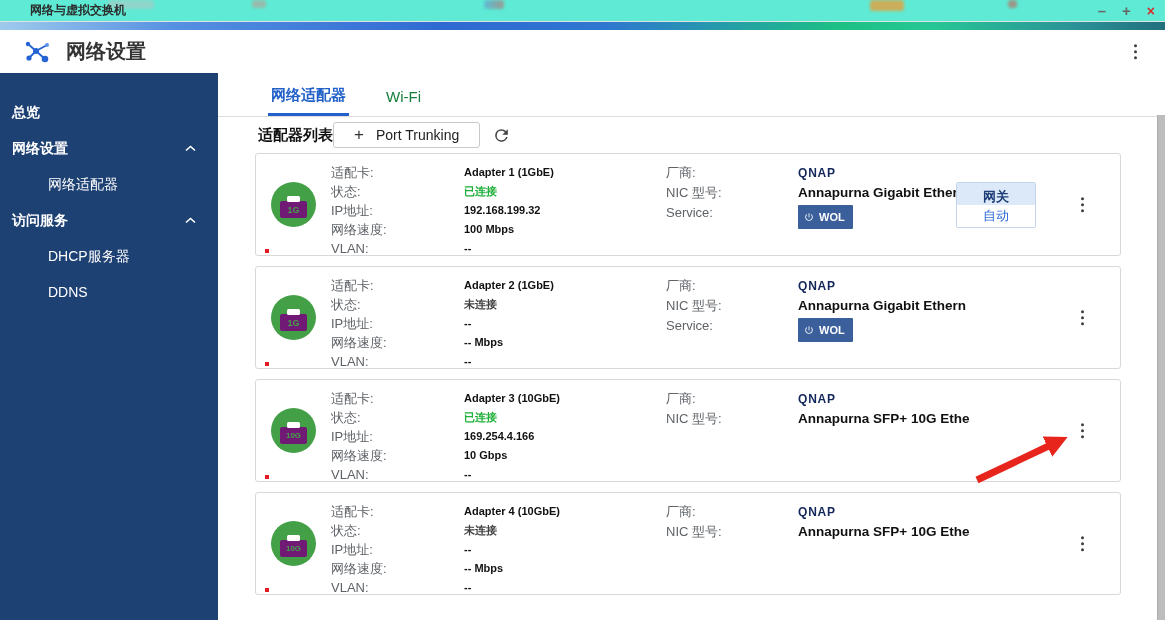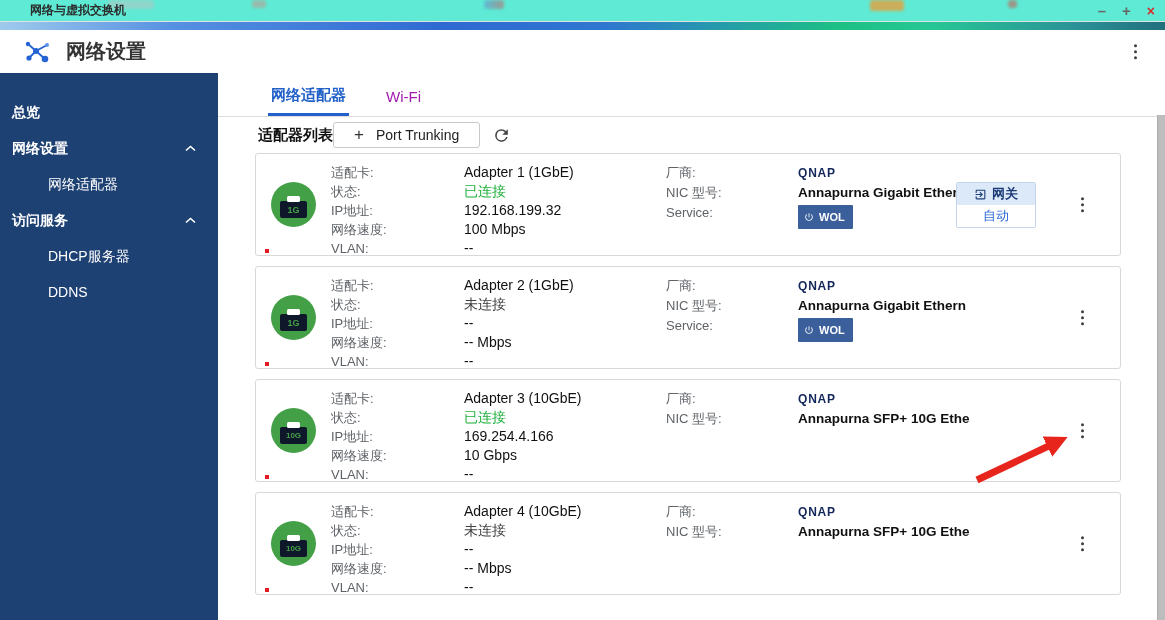--- a/index.html
+++ b/index.html
@@ -47,59 +47,59 @@
   .mode-toggle { position:absolute; left:10px; bottom:13px; width:170px; height:29px;
     background:#e2e2e6; border-radius:15px; display:flex; overflow:hidden; }
   .mode-seg { flex:1; display:flex; align-items:center; justify-content:center;
     font-size:13px; font-weight:bold; cursor:pointer; }
   .mode-seg.active { background:#2e6bd6; color:#fff; border-radius:15px; }
   .mode-seg.inactive { color:#1e3a66; }
 
   
   .content { flex:1; background:#fff; position:relative; overflow:hidden; }
   .tabs-row { height:44px; border-bottom:1px solid #ddd; display:flex; align-items:flex-end; padding-left:50px; }
-  .tab { font-size:15px; padding:0 3px 11px 3px; margin-right:34px; cursor:pointer; color:#a21caf; }
+  .tab { font-size:15px; padding:0 3px 11px 3px; margin-right:34px; cursor:pointer; color:#15803d; }
   .tab.active { color:#2160c8; font-weight:bold; border-bottom:3px solid #2160c8; padding-bottom:8px; }
   .list-header { height:36px; display:flex; align-items:center; justify-content:flex-start;
     padding:0 44px 0 40px; }
   .list-title { font-size:15px; font-weight:bold; color:#111; }
   .list-actions { display:flex; align-items:center; gap:12px; }
   .pt-btn { display:inline-flex; align-items:center; gap:12px; border:1px solid #c9c9c9; border-radius:3px;
     background:#fff; padding:4px 20px; font-size:14px; color:#222; cursor:pointer; }
   .pt-plus { font-size:17px; color:#333; line-height:14px; }
   .refresh-btn { cursor:pointer; display:flex; align-items:center; }
 
   
   .cards { padding:0 44px 0 37px; }
   .card { position:relative; height:103px; border:1px solid #d8d8d8; border-radius:3px;
     margin-bottom:10px; display:flex; background:#fff; }
   .port-icon-wrap { width:75px; flex-shrink:0; display:flex; align-items:center; justify-content:center; }
   .port-circle { width:45px; height:45px; border-radius:50%; background:#43a047; position:relative; }
-  .jack { position:absolute; left:9px; bottom:9px; width:27px; height:17px; background:#0f172a;
+  .jack { position:absolute; left:9px; bottom:9px; width:27px; height:17px; background:#701a75;
     border-radius:2px; display:flex; align-items:center; justify-content:center; }
   .jack::before { content:""; position:absolute; top:-5px; left:7px; width:13px; height:6px;
     background:#fff; border-radius:1.5px; }
   .jack-badge { font-size:9px; font-weight:bold; color:#43a047; letter-spacing:0; }
   .col { padding-top:9px; }
   .col .ln { height:19px; line-height:19px; white-space:nowrap; }
   .labels1 { width:133px; font-size:13px; color:#5f6368; }
-  .values1 { width:202px; font-size:14px; font-weight:normal; color:#111; }
+  .values1 { width:202px; font-size:11px; font-weight:bold; color:#111; }
   .labels2 { width:132px; font-size:13px; color:#5f6368; }
   .labels2 .ln, .values2 .ln { height:20px; line-height:20px; }
   .values2 { font-size:13.5px; font-weight:bold; color:#111; width:170px; }
   .status-connected { color:#1faf3a; }
   .status-disconnected { color:#404040; }
   .qnap-logo { font-size:12px; font-weight:bold; color:#13275a; letter-spacing:.8px; position:relative; display:inline-block; }
   .q-accent { position:absolute; left:9px; bottom:2px; width:4px; height:4px; background:#e11b22; }
   .wol-badge { display:inline-flex; align-items:center; gap:5px; background:#3a5f9b; color:#fff;
     font-size:11px; font-weight:bold; padding:2px 8px 2px 6px; border-radius:1px; margin-top:2px; }
   .gw-widget { position:absolute; right:84px; top:28px; width:80px; border:1px solid #c4d4ea;
     border-radius:2px; overflow:hidden; font-size:13px; cursor:pointer; }
   .gw-top { height:22px; background:#dce9f8; color:#1c3c77; font-weight:bold;
-    display:flex; align-items:center; justify-content:center; gap:5px; }
+    display:flex; align-items:center; justify-content:center; gap:5px;flex-direction:column; }
   .gw-bottom { height:22px; background:#fff; color:#2f6bd8; display:flex; align-items:center; justify-content:center; }
   .card-kebab { position:absolute; right:32px; top:50%; transform:translateY(-50%); }
 
   
   .anno-arrow { position:absolute; left:950px; top:420px; pointer-events:none; z-index:5; }
 
   
   .scrollbar-thumb { position:absolute; right:0; top:115px; width:8px; height:505px;
     background:#bdbdbd; border-left:1px solid #adadad; }
 </style>

